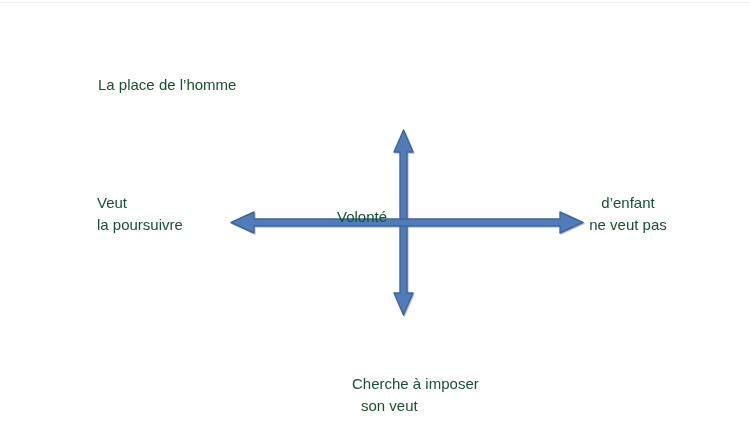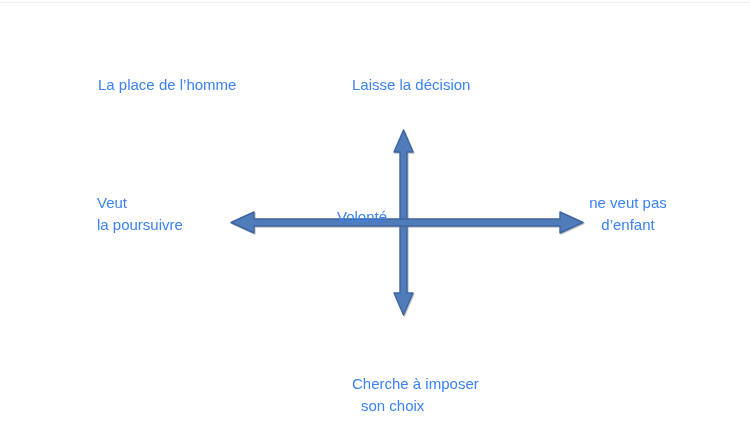--- a/index.html
+++ b/index.html
@@ -7,21 +7,21 @@
     padding: 0;
     background: #ffffff;
   }
   .canvas {
     position: relative;
     width: 750px;
     height: 421px;
     background: #ffffff;
     overflow: hidden;
     font-family: "Liberation Sans", "DejaVu Sans", sans-serif;
-    color: #3b82f6;
+    color: #14532d;
   }
   .top-line {
     position: absolute;
     left: 0; top: 2px;
     width: 750px; height: 1px;
     background: #eeeeee;
   }
   .label {
     position: absolute;
     font-size: 15px;
@@ -54,35 +54,34 @@
         <polygon points="231,222.5 254,212 254,219 560,219 560,212 583,222.5 560,233 560,226 254,226 254,233"></polygon>
       </g>
     </g>
   </svg>
 
   <div class="label" style="left:98px; top:74px;">
     <div>La place de l’homme</div>
   </div>
 
   <div class="label" style="left:352px; top:74px;">
-    <div>Laisse la décision</div>
   </div>
 
   <div class="label" style="left:97px; top:192px;">
     <div>Veut</div>
     <div>la poursuivre</div>
   </div>
 
   <div class="label" style="left:337px; top:206px;">
     <div>Volonté</div>
   </div>
 
   <div class="label center-text" style="left:580px; top:192px; width:96px;">
+    <div>d’enfant</div>
     <div>ne veut pas</div>
-    <div>d’enfant</div>
   </div>
 
   <div class="label" style="left:352px; top:346px;margin-top:27px;">
     <div>Cherche à imposer</div>
-    <div class="indent-line">son choix</div>
+    <div class="indent-line">son veut</div>
   </div>
 
 </div>
 
 </body></html>

